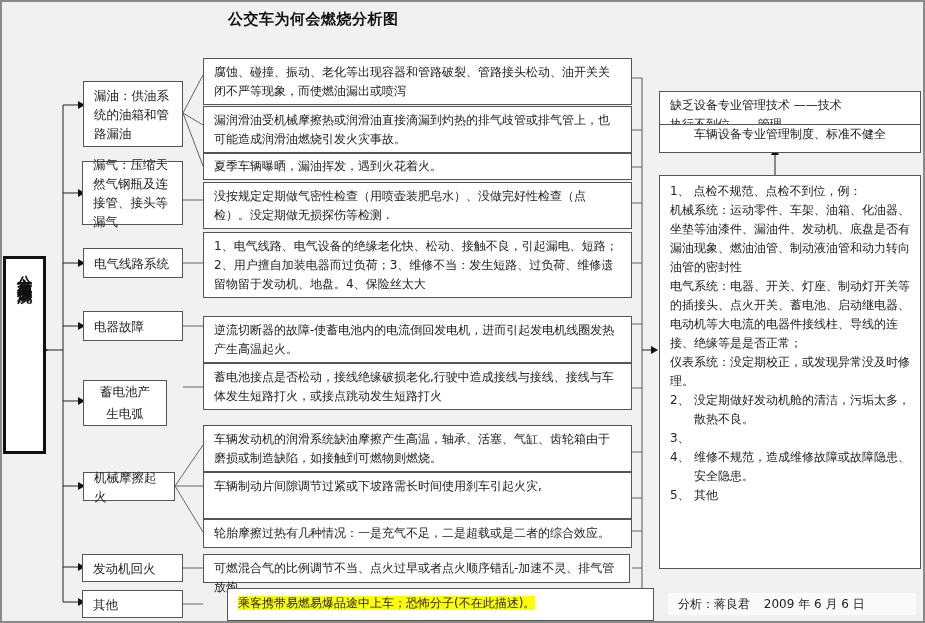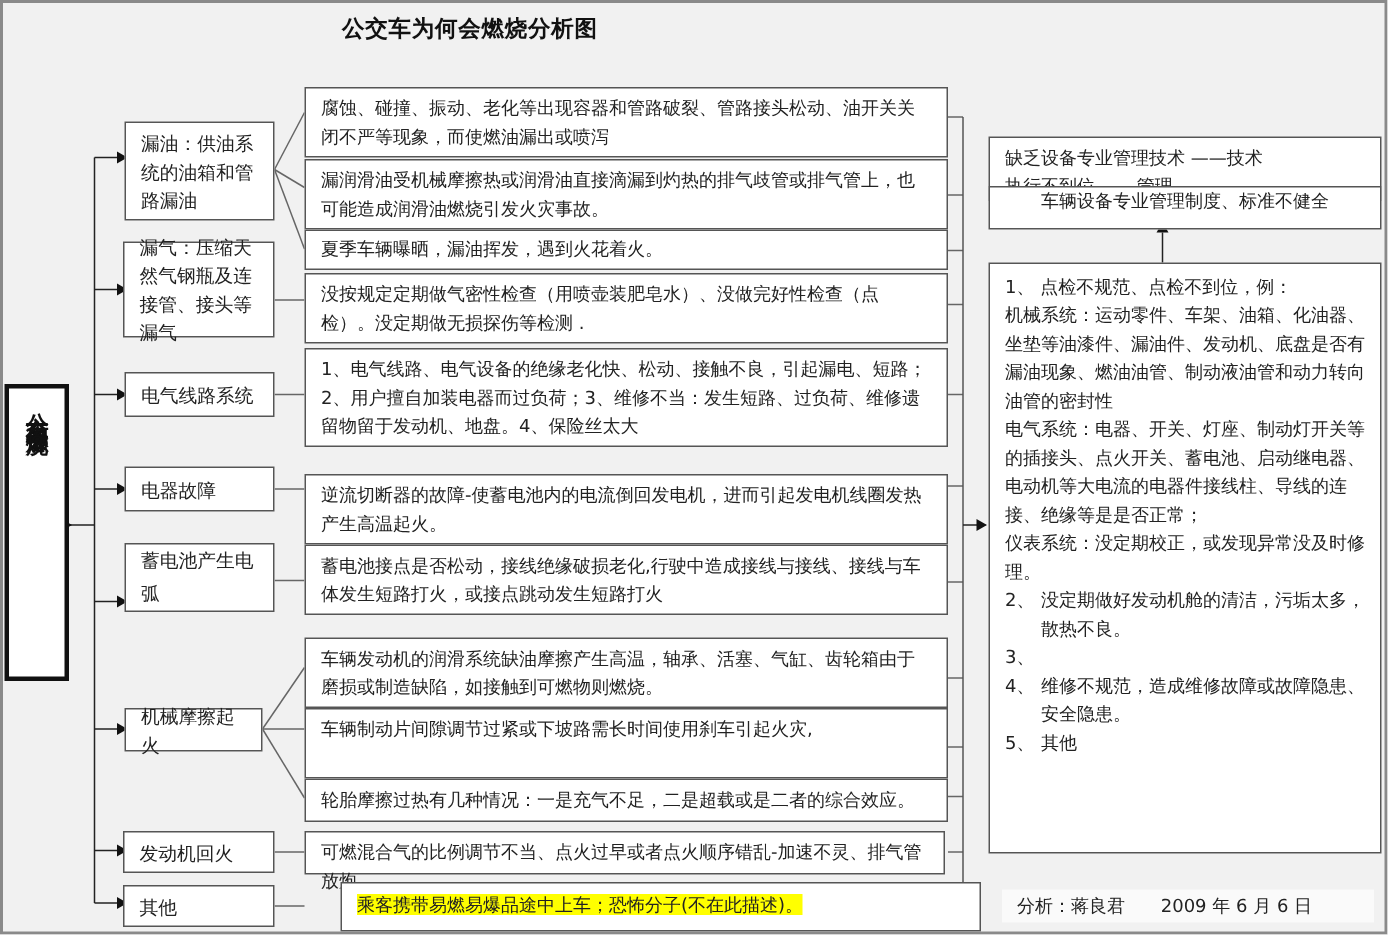--- a/index.html
+++ b/index.html
@@ -47,21 +47,21 @@
     .highlight { background: #ffff00; }
     svg.diag { position: absolute; left: 0; top: 0; }
     .right-list { padding: 6px 10px; line-height: 19px; font-size: 12px; }
     .right-list .item { display: flex; }
     .right-list .num { width: 24px; flex: 0 0 24px; }
     .footer {
       position: absolute; left: 668px; top: 593px; width: 248px; height: 22px;
       background: #fafafa; font-size: 12px; line-height: 22px; padding-left: 10px;
       color: #222;
     }
-    .footer span + span { margin-left: 20px; }
+    .footer span + span { margin-left: 10px; }
   </style>
 </head>
 <body>
 
 <div class="frame"></div>
 
 <div class="title">公交车为何会燃烧分析图</div>
 
 <svg class="diag" width="925" height="623">
 
@@ -133,21 +133,21 @@
 </div>
 <div class="box cat" style="left:82px;top:161px;width:101px;height:64px;line-height:19px;">
   <span>漏气：压缩天然气钢瓶及连接管、接头等漏气</span>
 </div>
 <div class="box cat" style="left:83px;top:248px;width:100px;height:30px;">
   <span>电气线路系统</span>
 </div>
 <div class="box cat" style="left:83px;top:311px;width:100px;height:30px;">
   <span>电器故障</span>
 </div>
-<div class="box cat" style="left:83px;top:362px;width:100px;height:46px;line-height:22px;">
+<div class="box cat" style="left:83px;top:380px;width:84px;height:46px;line-height:22px;text-align:center;">
   <span>蓄电池产生电弧</span>
 </div>
 <div class="box cat" style="left:83px;top:472px;width:92px;height:29px;">
   <span>机械摩擦起火</span>
 </div>
 <div class="box cat" style="left:82px;top:554px;width:101px;height:28px;">
   <span>发动机回火</span>
 </div>
 <div class="box cat" style="left:82px;top:590px;width:101px;height:28px;">
   <span>其他</span>

